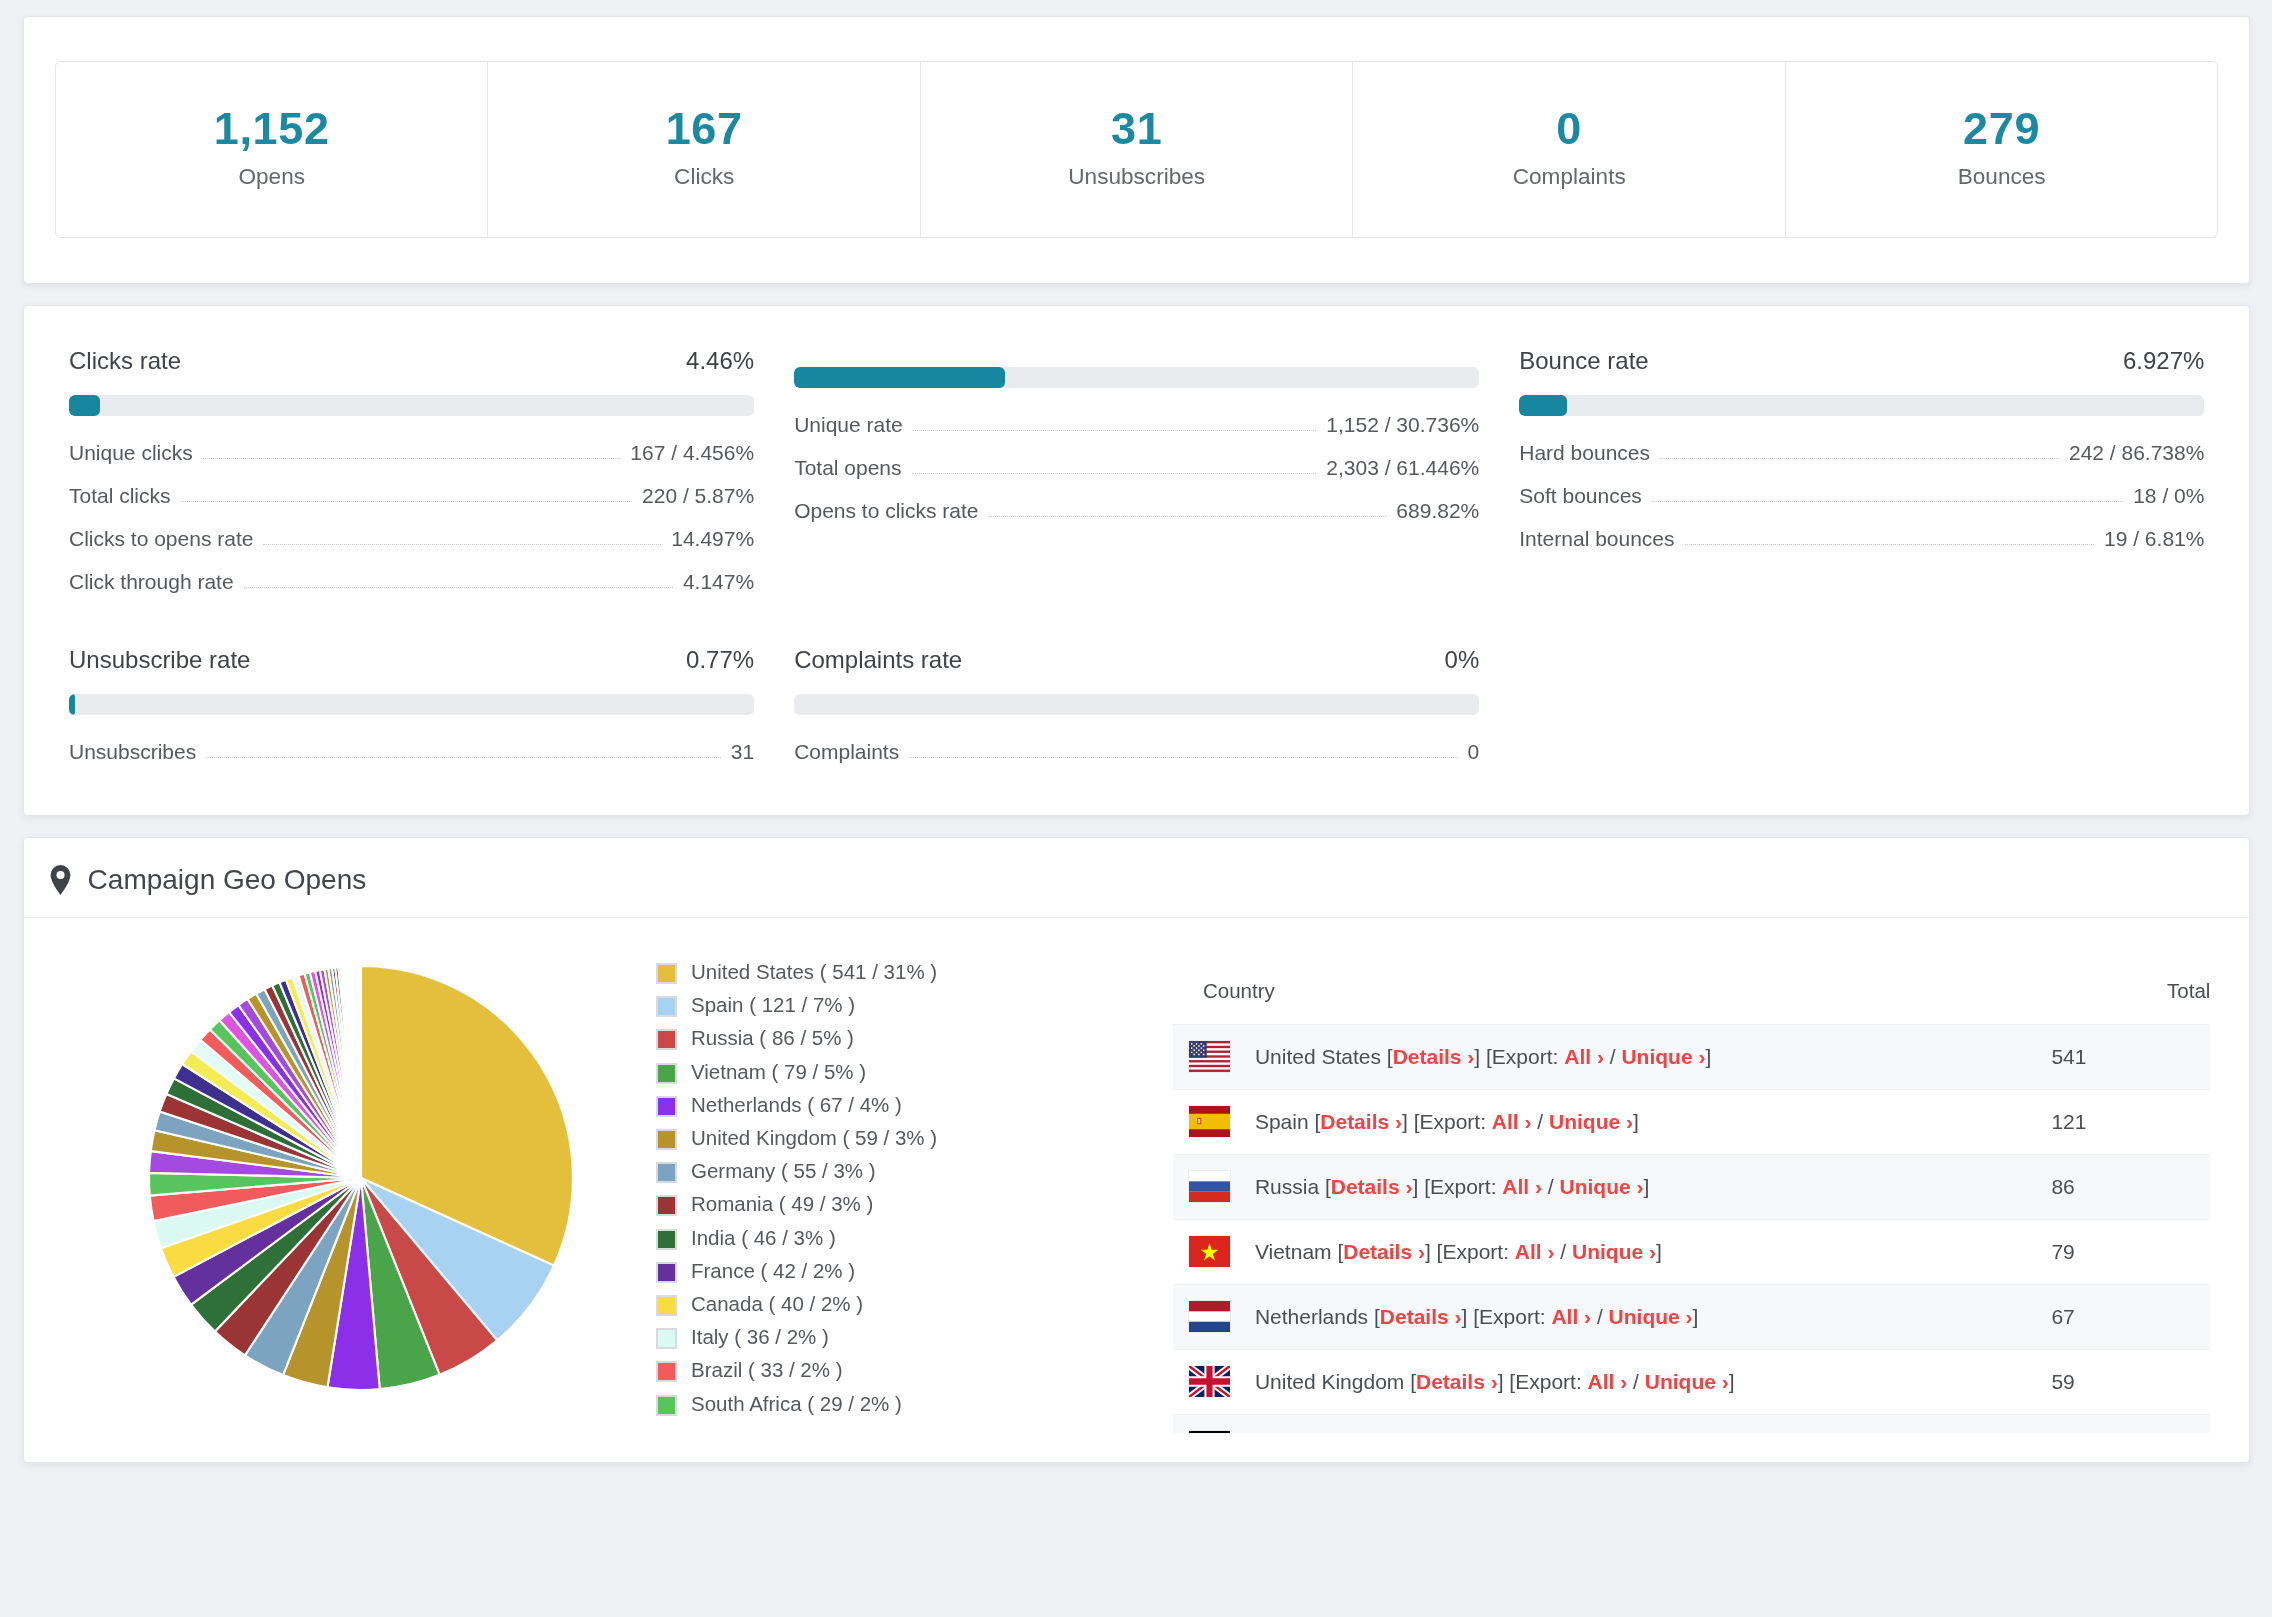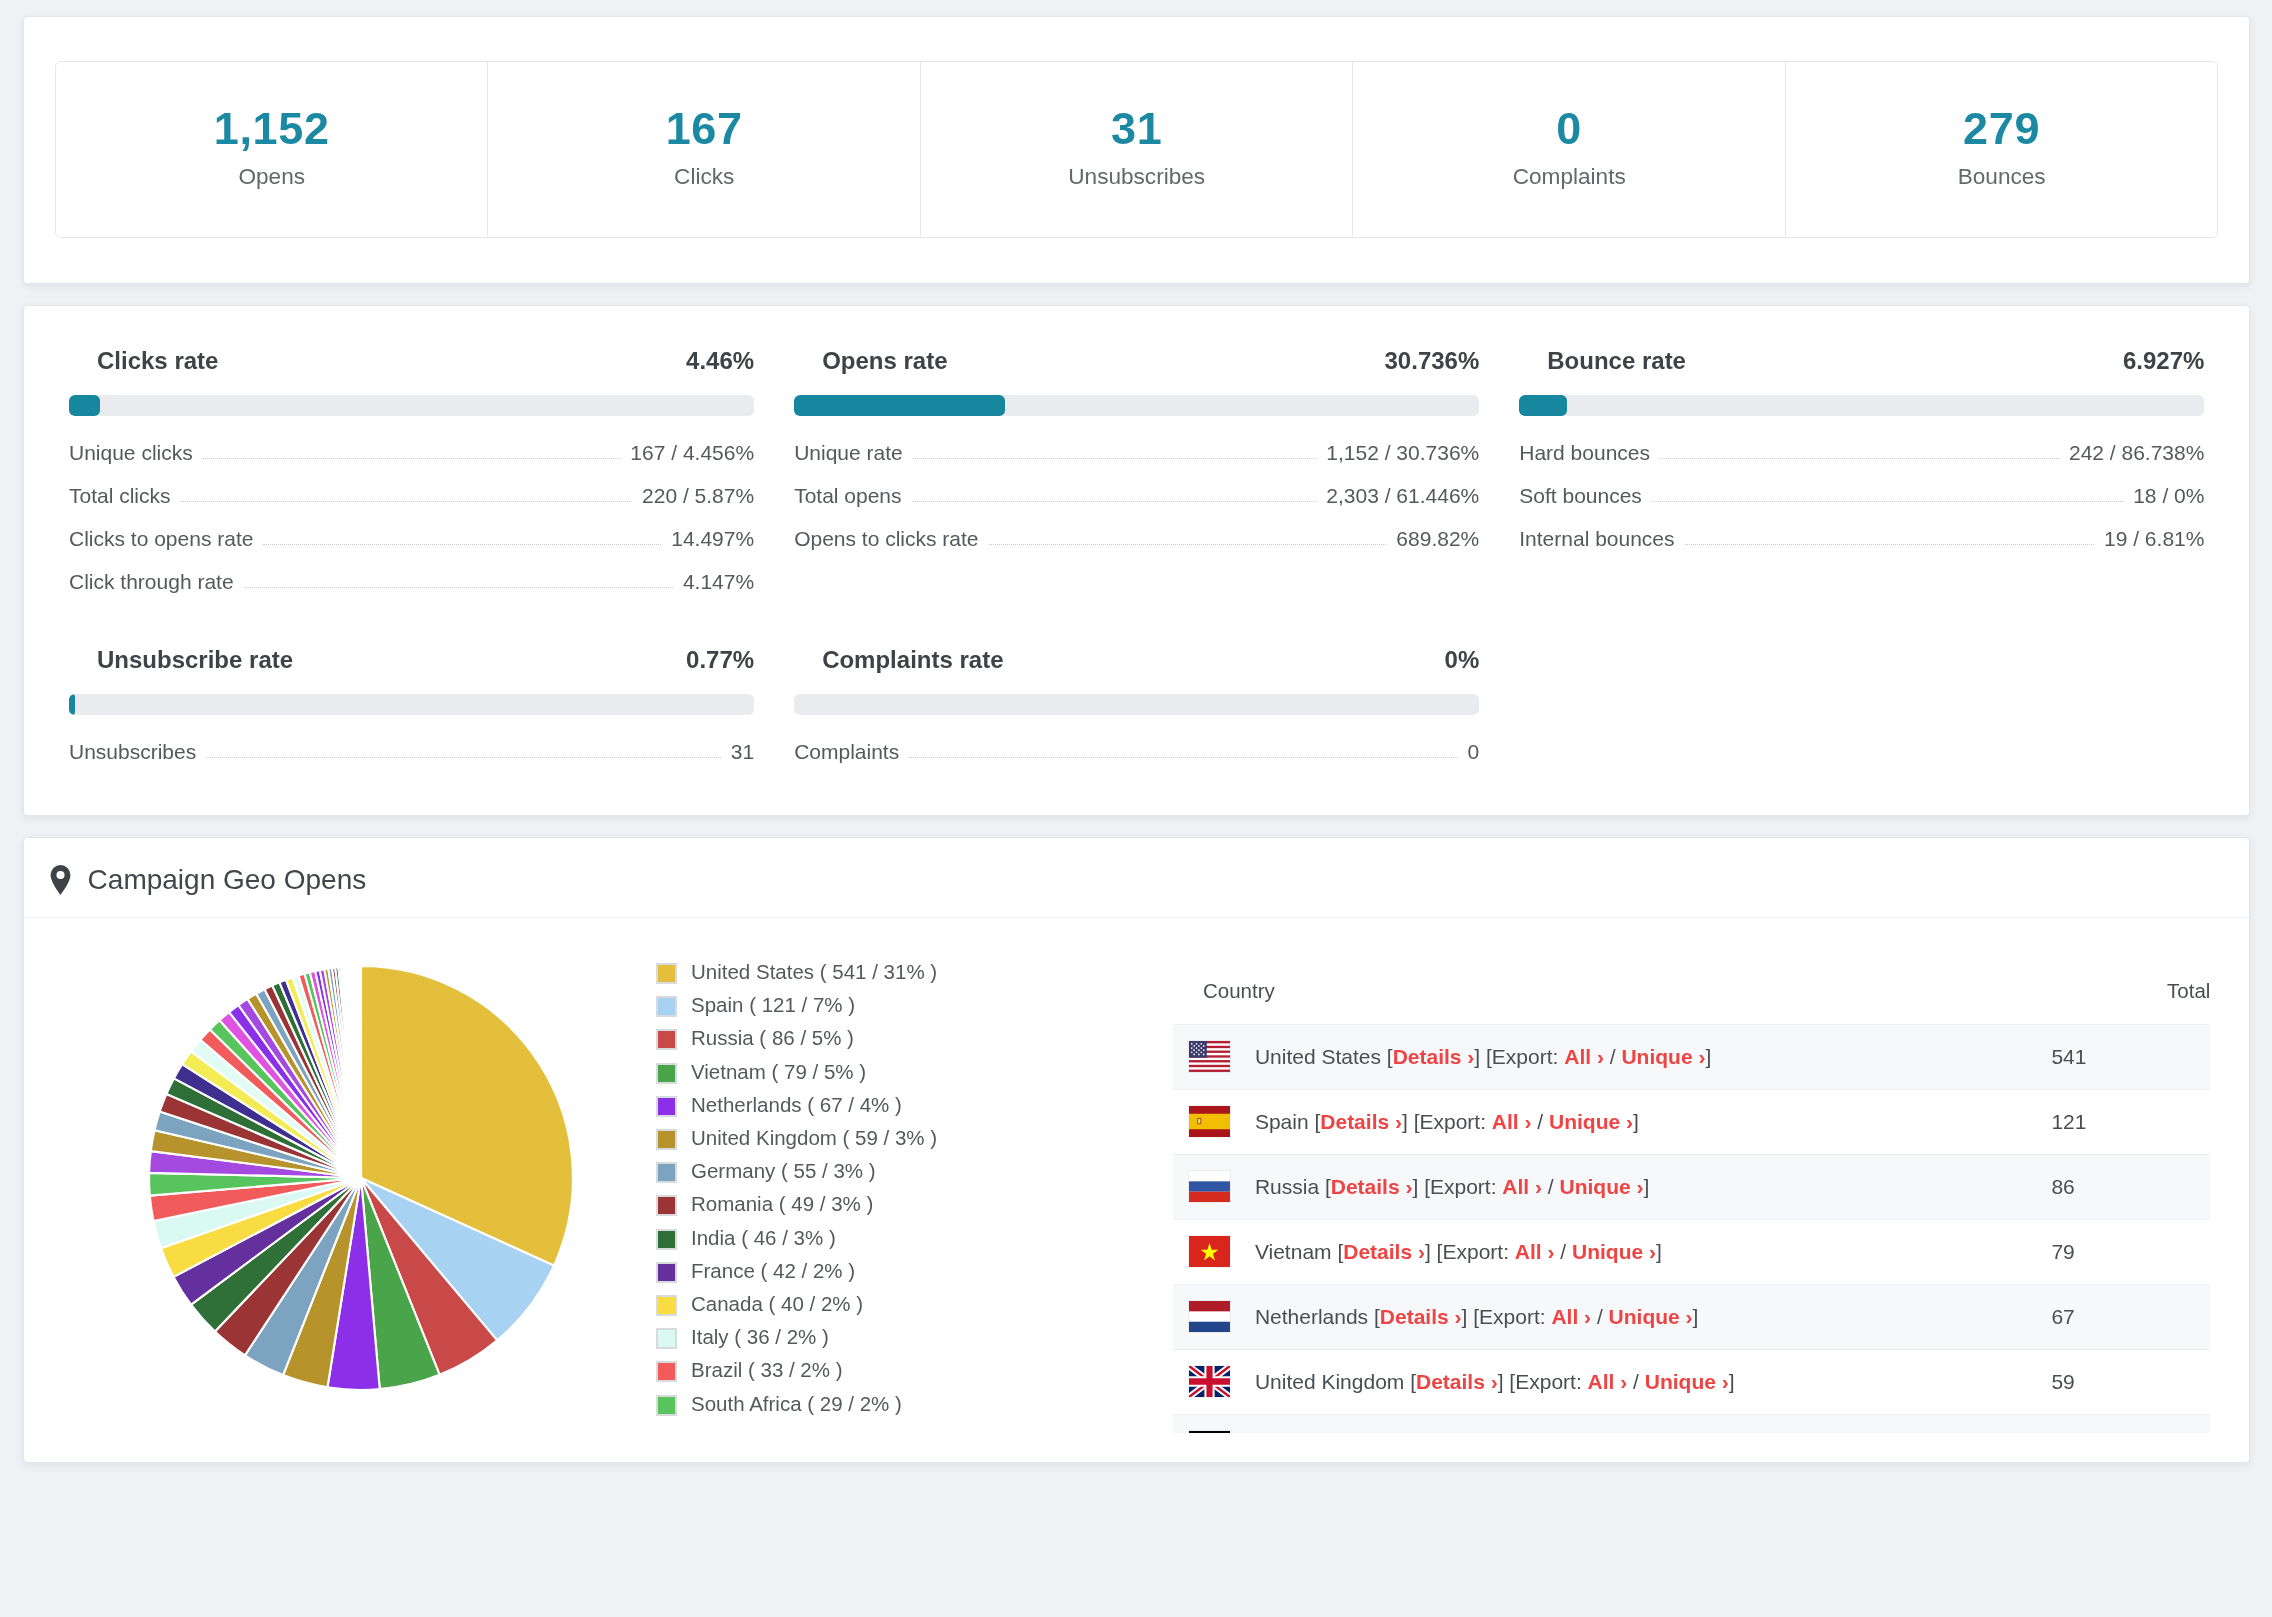--- a/index.html
+++ b/index.html
@@ -33,21 +33,21 @@
   .stat-cell + .stat-cell{border-left:0.7px solid #e4e7ea;}
   .stat-value{font-size:45px;font-weight:bold;color:#1c89a2;letter-spacing:0.7px;}
   .stat-label{font-size:22.6px;color:#64686c;margin-top:8.5px;}
 
   
   .rates{
     padding:41px 45px 51px;display:grid;
     grid-template-columns:repeat(3,1fr);column-gap:40px;row-gap:52px;
   }
   .panel-head{display:flex;justify-content:space-between;align-items:center;
-    font-size:24px;font-weight:bold;color:#3f4347;margin-left:28px;}
+    font-size:24px;font-weight:normal;color:#3f4347;}
   .bar{margin-top:20px;height:21px;background:#e9ebee;border-radius:5.6px;position:relative;overflow:hidden;}
   .bar-fill{position:absolute;left:0;top:0;bottom:0;background:#17869f;border-radius:5.6px;}
   .panel-rows{margin-top:25.4px;}
   .rate-row{display:flex;align-items:flex-end;font-size:21px;color:#55595d;}
   .rate-row + .rate-row{margin-top:19px;}
   .rate-row .leader{flex:1;border-bottom:1.4px dotted #c7cbd0;margin:0 10px 6.4px;}
   .rate-row .rlabel,.rate-row .rvalue{white-space:nowrap;}
 
   
   .geo-card{height:624px;overflow:hidden;}
@@ -132,24 +132,20 @@
               <span class="rvalue">14.497%</span>
             </div>
             <div class="rate-row">
               <span class="rlabel">Click through rate</span>
               <span class="leader"></span>
               <span class="rvalue">4.147%</span>
             </div>
           </div>
         </div>
         <div>
-          <div class="panel-head">
-            <span>Opens rate</span>
-            <span>30.736%</span>
-          </div>
           <div class="bar">
             <div class="bar-fill" style="width: 30.736%; min-width: 6.4px;"></div>
           </div>
           <div class="panel-rows">
             <div class="rate-row">
               <span class="rlabel">Unique rate</span>
               <span class="leader"></span>
               <span class="rvalue">1,152 / 30.736%</span>
             </div>
             <div class="rate-row">

